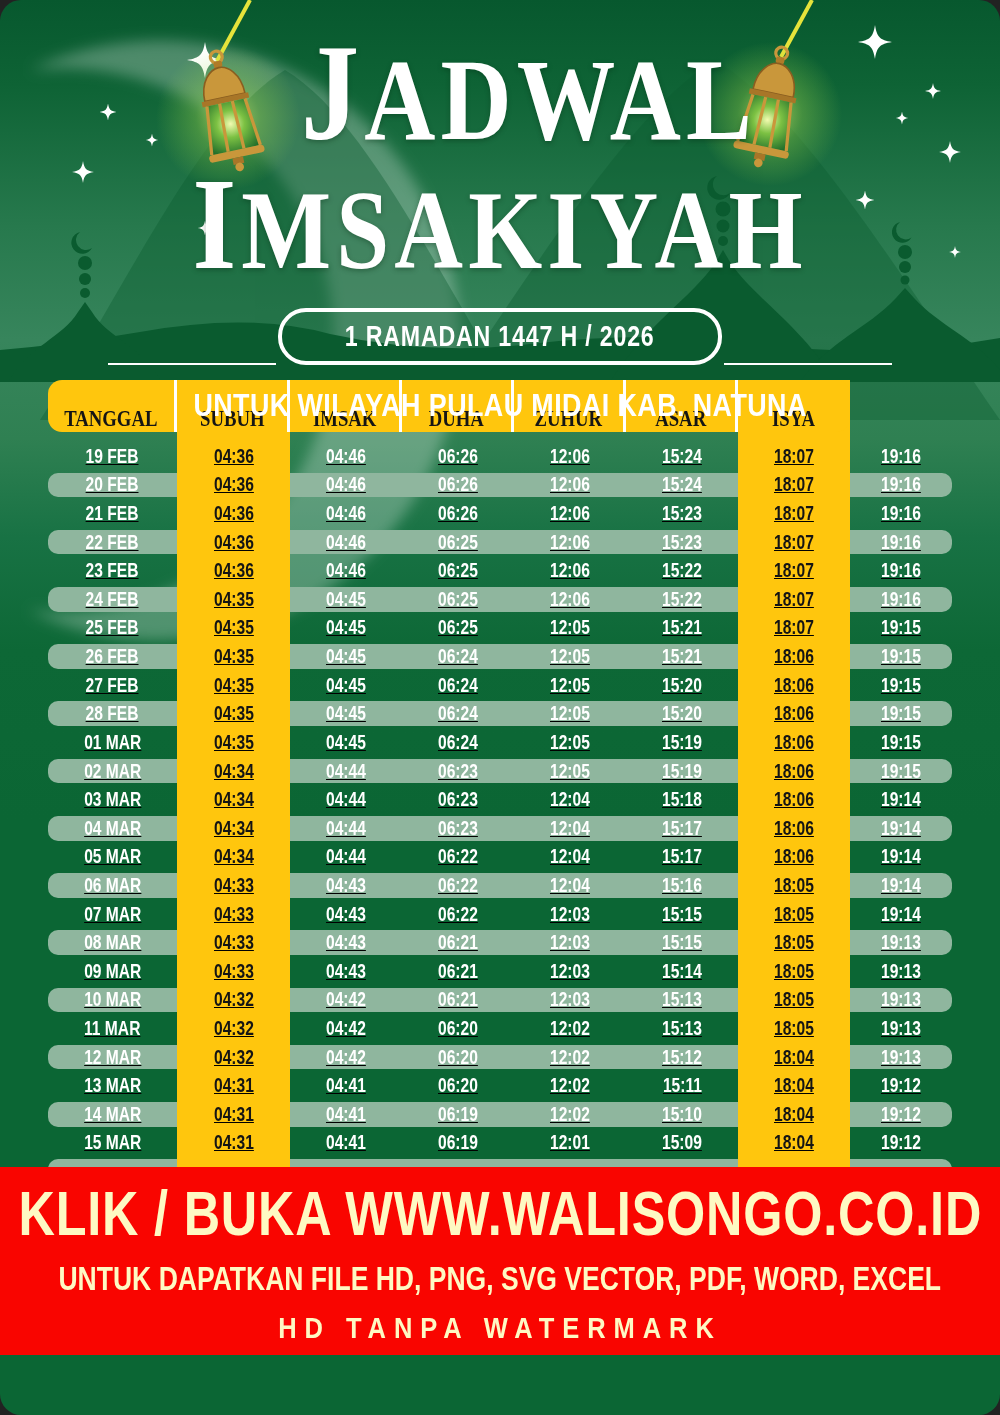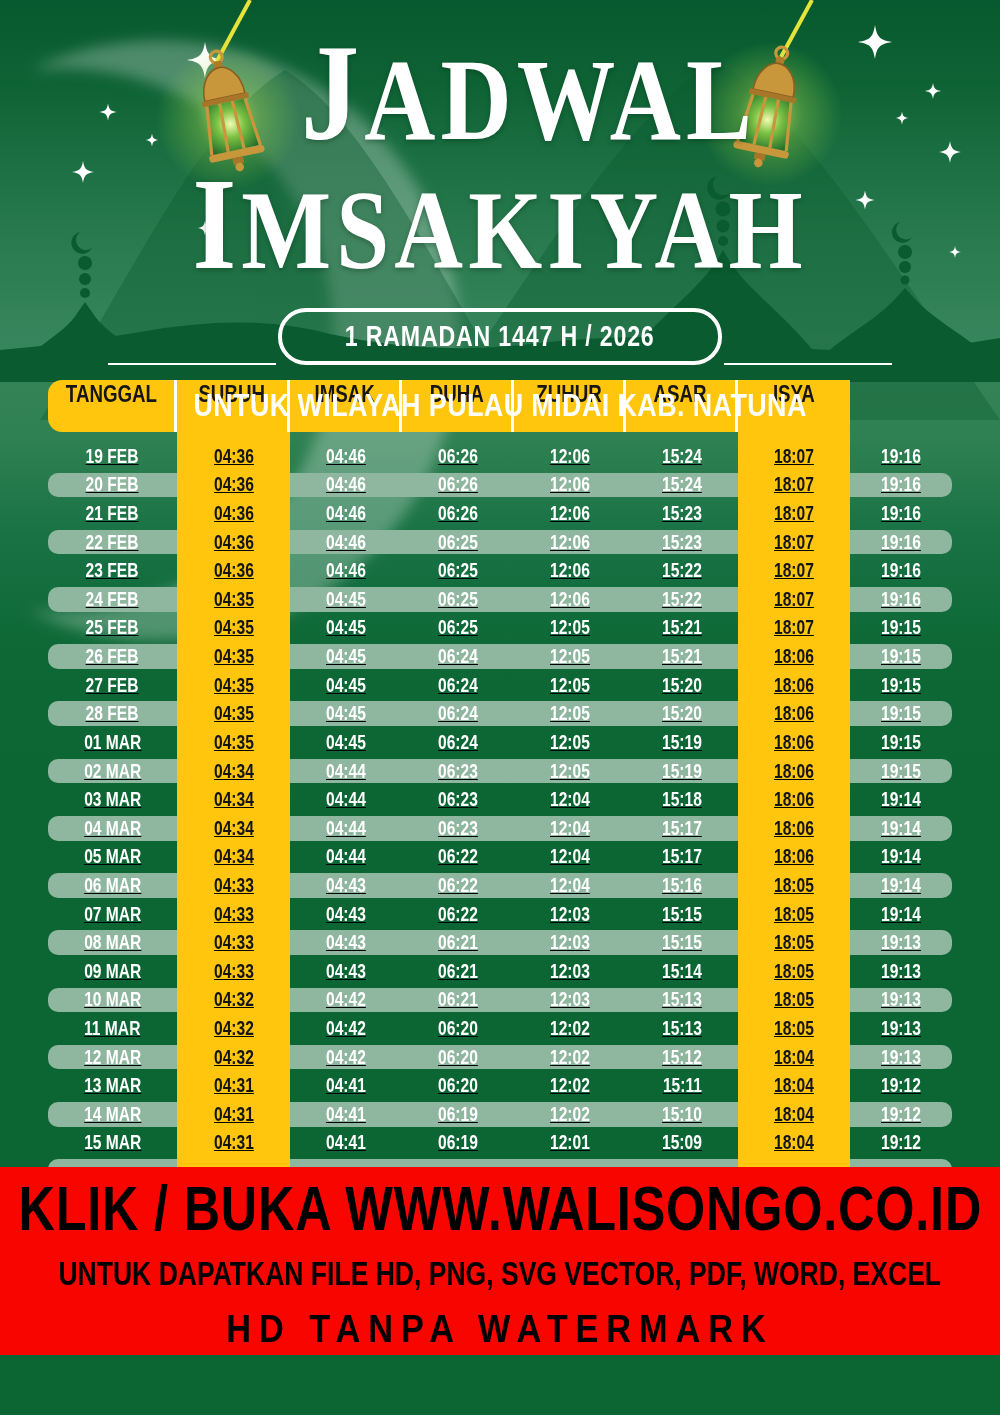--- a/index.html
+++ b/index.html
@@ -2,20 +2,21 @@
 <html style="--accent_yellow: #FFC60D; --row_sage: #8FB69E; --banner_red: #F90500; --background_green: #0B6634; --background_green_light: #37855C; --background_green_dark: #07582E; --silhouette_green: #0A5B2F; --text_white: #FFFFFF; --text_black: #141414;"><head>
 <meta charset="utf-8">
 <style>
   html,body { margin:0; padding:0; background:#222; }
   .poster {
     position:relative; width:1000px; height:1415px; overflow:hidden;
     font-family:"Liberation Sans","DejaVu Sans",sans-serif;
     background:linear-gradient(180deg,
       #07582E 0%, #0E6335 6%, #27794D 16%, #37855C 24%,
       #2F8052 31%, #187244 38%, #0D6836 46%, #0B6634 58%, #0B6634 100%);
+    border-radius:21px;
   }
   .deco { position:absolute; inset:0; pointer-events:none; }
 
   
   .header { position:absolute; top:28px; left:0; right:0; text-align:center; color:#fff; z-index:3; }
   .title-line {
     font-family:"Liberation Serif","DejaVu Serif",serif;
     font-weight:700; color:#fff; line-height:.96; letter-spacing:6px;
     transform:scaleX(.85); transform-origin:center;
     text-shadow:0 2px 6px rgba(0,40,15,.35);
@@ -34,50 +35,50 @@
     display:inline-block; transform:scaleX(.8); white-space:nowrap; }
 
   .subtitle { margin-top:22px; font-size:32px; font-weight:700; }
   .subtitle span { display:inline-block; transform:scaleX(.84); white-space:nowrap; letter-spacing:.5px; }
 
   
   .table-area { position:absolute; left:48px; top:380px; width:904px; height:787px; overflow:hidden; z-index:2; }
   .grid8 { display:grid; grid-template-columns:129px 113px 112px 112px 112px 112px 112px 102px; }
 
   .thead { position:absolute; top:0; left:0; width:904px; height:52px; z-index:2; }
-  .hcell { background:var(--accent_yellow,#FFC60D); display:flex; align-items:flex-start; justify-content:center;
-    box-sizing:border-box; }
+  .hcell { background:var(--accent_yellow,#FFC60D); display:flex; align-items:flex-end; justify-content:center;
+    box-sizing:border-box;font-family:Liberation Serif, serif; }
   .hcell:not(:last-child){ border-right:3px solid #fff; }
   .hcell.c0 { border-radius:14px 0 0 14px; }
   .hcell.c7 { border-radius:0 14px 14px 0; }
   .hcell span { font-size:24px; font-weight:700; color:#151515; display:inline-block; transform:scaleX(.78); white-space:nowrap; }
 
   .tbody { position:absolute; top:62px; left:0; width:904px; bottom:0; overflow:hidden;text-decoration:underline; }
   .trow { position:relative; height:28.62px; }
   .trow.sage::before { content:""; position:absolute; left:0; right:0; top:2px; bottom:2px;
     background:var(--row_sage,#8FB69E); border-radius:10px; }
   .tcell { display:flex; align-items:center; justify-content:center; }
   .tcell span { position:relative; z-index:2; font-size:19.5px; font-weight:700; color:#fff;
     display:inline-block; transform:scaleX(.8); white-space:nowrap; }
   .tcell.bandc span { color:#141414; }
 
   .band { position:absolute; top:0; bottom:0; background:var(--accent_yellow,#FFC60D); z-index:1; }
   .band-imsak { left:129px; width:113px; }
   .band-magrib { left:690px; width:112px; }
 
   
   .banner { position:absolute; left:0; right:0; top:1167px; height:188px;
-    background:var(--banner_red,#F90500); z-index:4; color:#000000; text-align:center;
+    background:var(--banner_red,#F90500); z-index:4; color:#fef9c3; text-align:center;
     display:flex; flex-direction:column; align-items:center; justify-content:center; }
   .banner div { font-weight:700; }
   .b1 { font-size:63px; margin-bottom:10px; }
   .b1 span { display:inline-block; transform:scaleX(.8); white-space:nowrap; letter-spacing:1px; }
   .b2 { font-size:34px; margin-bottom:14px; }
   .b2 span { display:inline-block; transform:scaleX(.78); white-space:nowrap; }
-  .b3 { font-size:39px; }
+  .b3 { font-size:29px; }
   .b3 span { display:inline-block; transform:scaleX(.88); white-space:nowrap; letter-spacing:9px; }
 </style>
 </head>
 <body>
 
 <div class="poster">
 
   <svg class="deco" width="1000" height="1415" viewBox="0 0 1000 1415">
     <defs>
       <path id="spark" d="M0,-50 C6,-14 14,-6 50,0 C14,6 6,14 0,50 C-6,14 -14,6 -50,0 C-14,-6 -6,-14 0,-50 Z"></path>

